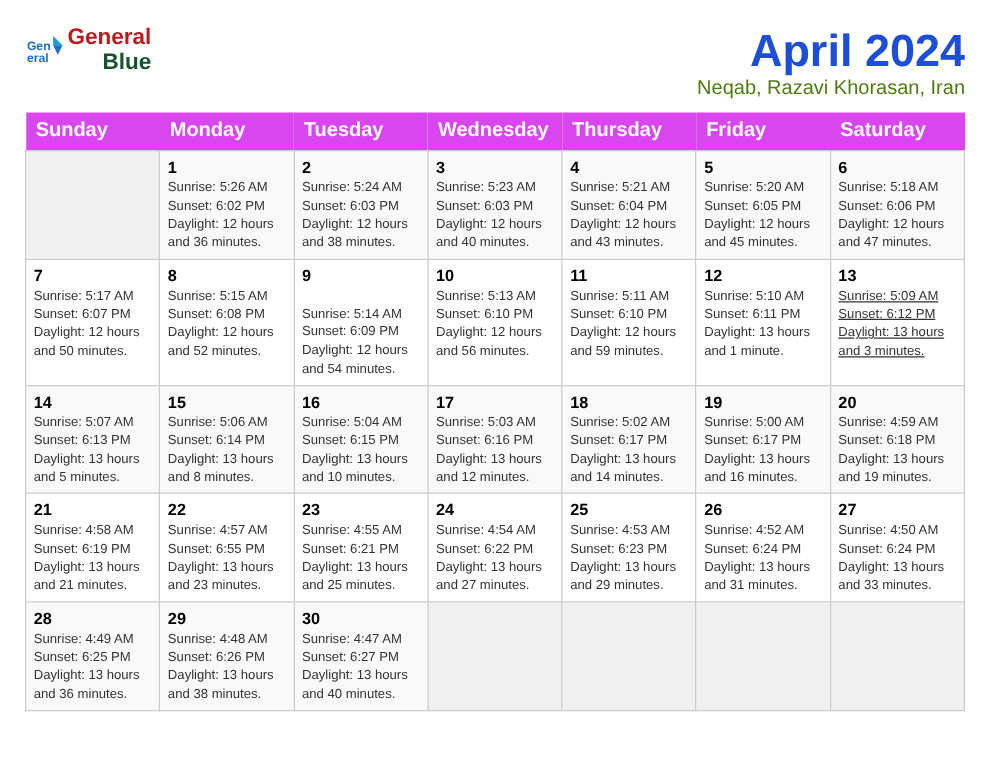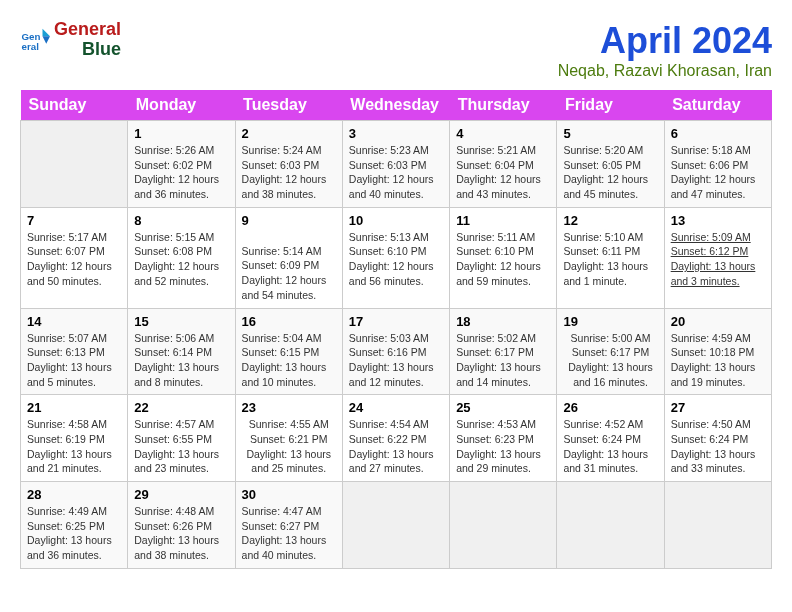--- a/index.html
+++ b/index.html
@@ -251,29 +251,29 @@
         </td>
         <td>
           <span class="day-number">18</span>
           <div class="day-info" style="white-space: pre-line;">Sunrise: 5:02 AM
 Sunset: 6:17 PM
 Daylight: 13 hours
 and 14 minutes.</div>
         </td>
         <td>
           <span class="day-number">19</span>
-          <div class="day-info" style="white-space: pre-line; text-align: center;">Sunrise: 5:00 AM
+          <div class="day-info" style="white-space: pre-line;">Sunrise: 5:00 AM
 Sunset: 6:17 PM
 Daylight: 13 hours
 and 16 minutes.</div>
         </td>
         <td>
           <span class="day-number">20</span>
           <div class="day-info" style="white-space: pre-line;">Sunrise: 4:59 AM
-Sunset: 10:18 PM
+Sunset: 6:18 PM
 Daylight: 13 hours
 and 19 minutes.</div>
         </td>
       </tr>
       <tr>
         <td>
           <span class="day-number">21</span>
           <div class="day-info" style="white-space: pre-line;">Sunrise: 4:58 AM
 Sunset: 6:19 PM
 Daylight: 13 hours
@@ -281,21 +281,21 @@
         </td>
         <td>
           <span class="day-number">22</span>
           <div class="day-info" style="white-space: pre-line;">Sunrise: 4:57 AM
 Sunset: 6:55 PM
 Daylight: 13 hours
 and 23 minutes.</div>
         </td>
         <td>
           <span class="day-number">23</span>
-          <div class="day-info" style="white-space: pre-line; text-align: center;">Sunrise: 4:55 AM
+          <div class="day-info" style="white-space: pre-line;">Sunrise: 4:55 AM
 Sunset: 6:21 PM
 Daylight: 13 hours
 and 25 minutes.</div>
         </td>
         <td>
           <span class="day-number">24</span>
           <div class="day-info" style="white-space: pre-line;">Sunrise: 4:54 AM
 Sunset: 6:22 PM
 Daylight: 13 hours
 and 27 minutes.</div>

